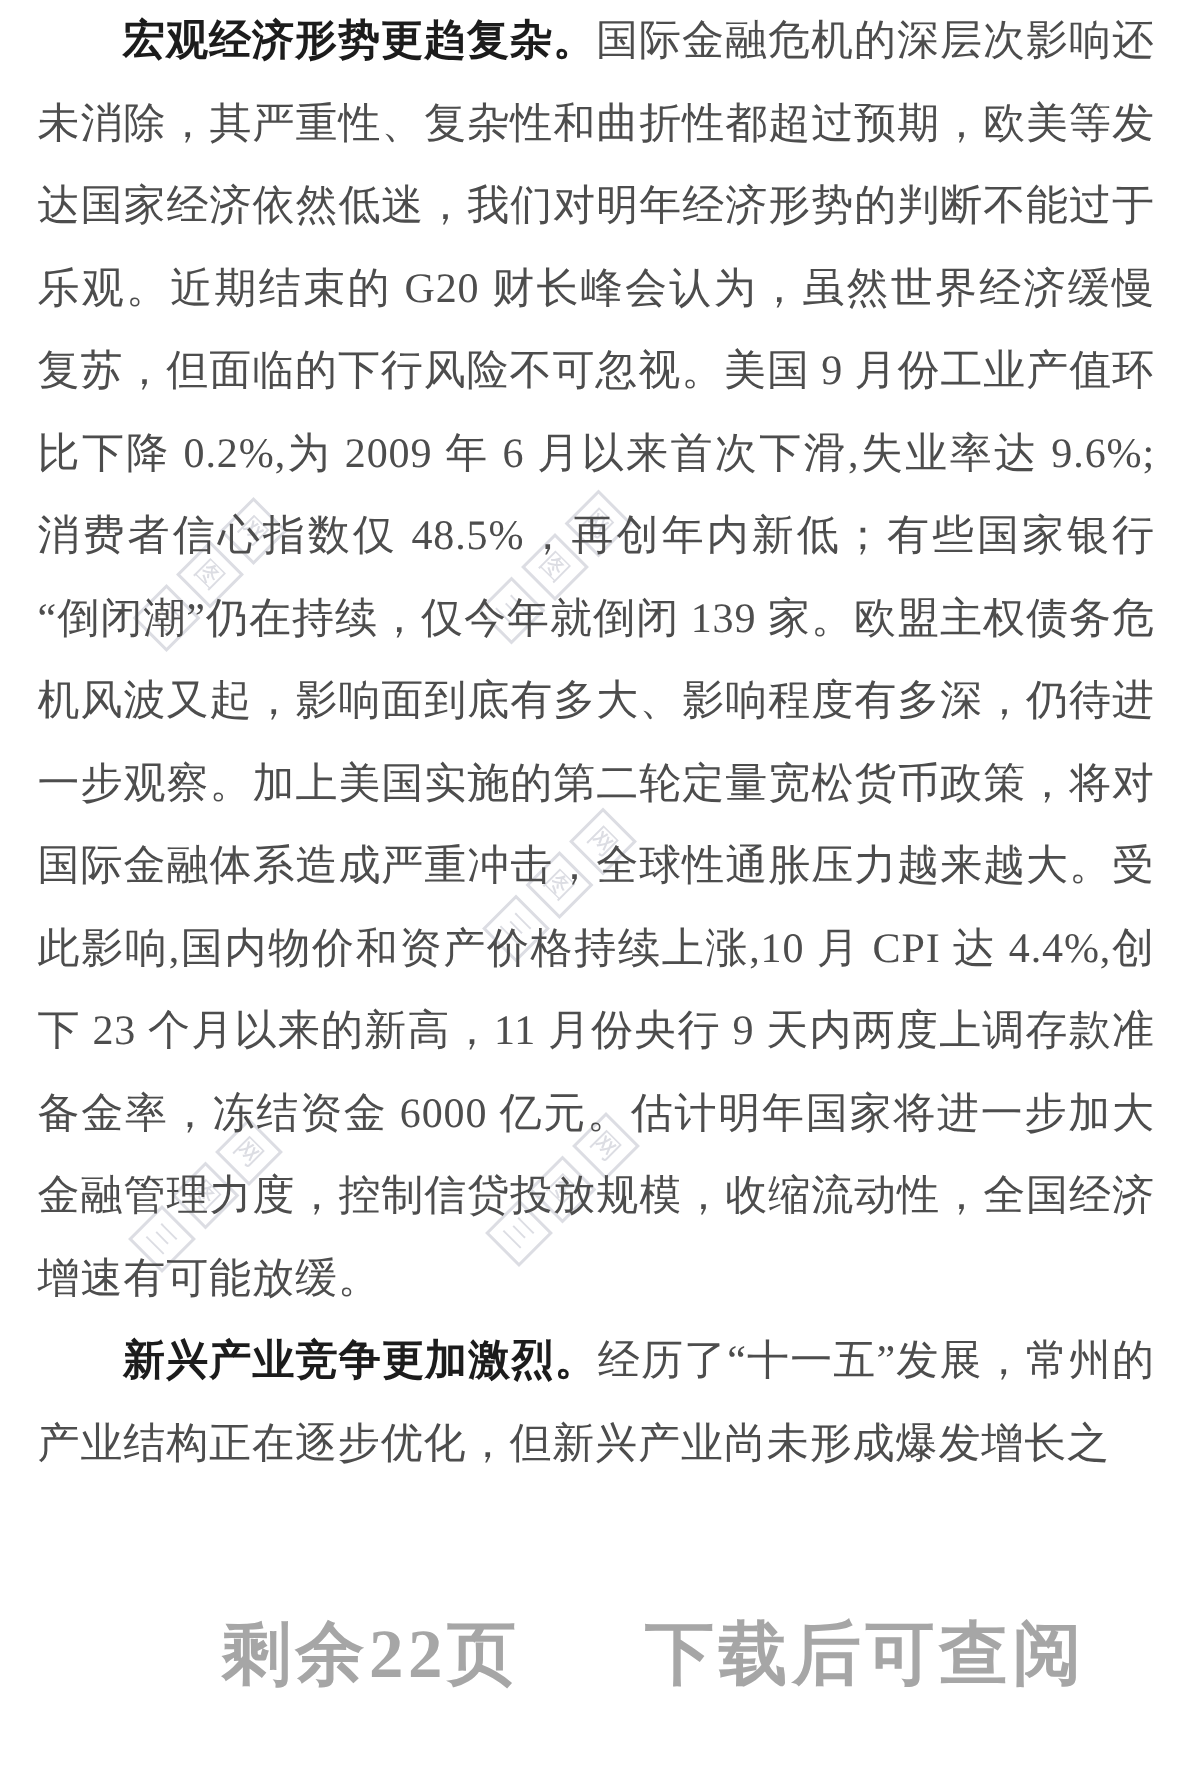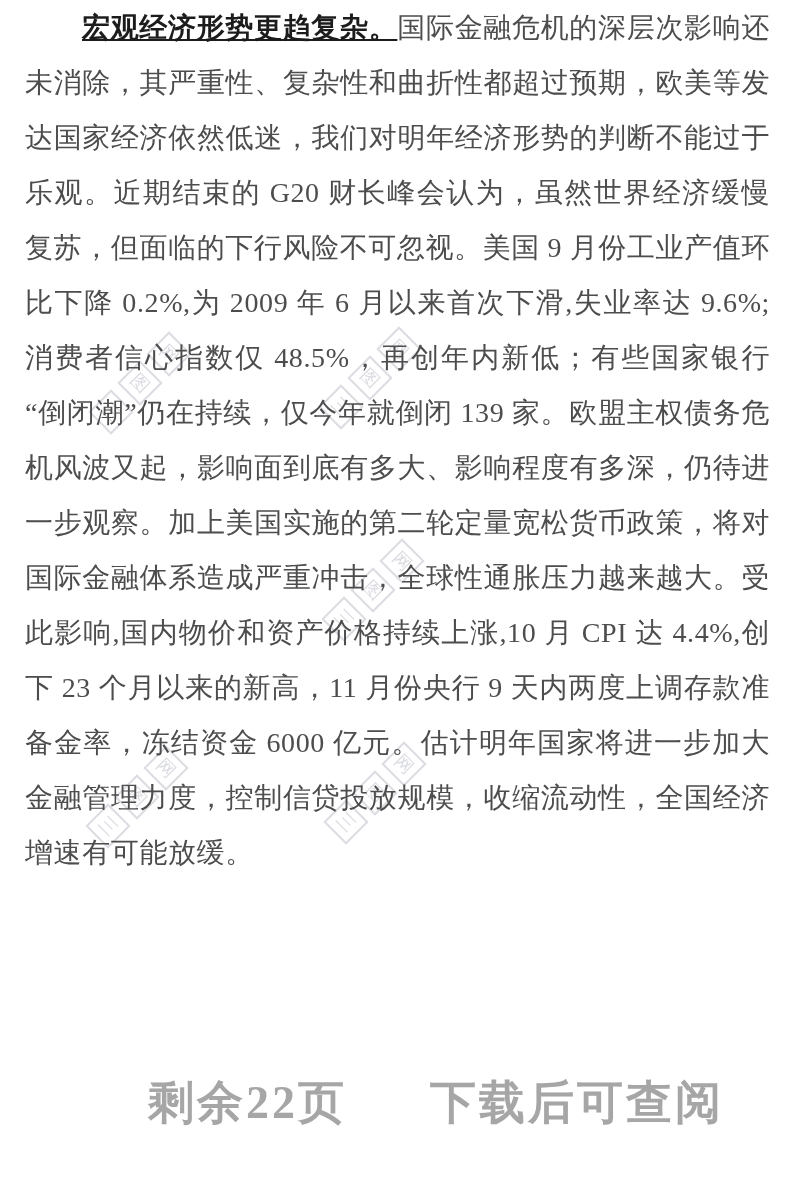--- a/index.html
+++ b/index.html
@@ -32,21 +32,20 @@
     letter-spacing: 0.6px;
     line-height: 55px;
     color: #4d4d4d;
     text-align: justify;
     text-indent: 57px;
     word-break: break-all;
   }
   p.para b {
     color: #1c1c1c;
     font-weight: 700;
-    text-decoration: underline;
   }
   
   .footer {
     position: absolute;
     left: 36px;
     top: 1072px;
     width: 100%;
     text-align: center;
     font-weight: 700;
     font-size: 46px;
@@ -144,19 +143,20 @@
     <span class="d d2">
         <i>图</i>
       </span>
     <span class="d d3">
         <i>网</i>
       </span>
   </div>
 
   <div class="content">
     <p class="para"><b>宏观经济形势更趋复杂。</b><span>国际金融危机的深层次影响还未消除，其严重性、复杂性和曲折性都超过预期，欧美等发达国家经济依然低迷，我们对明年经济形势的判断不能过于乐观。近期结束的 G20 财长峰会认为，虽然世界经济缓慢复苏，但面临的下行风险不可忽视。美国 9 月份工业产值环比下降 0.2%,为 2009 年 6 月以来首次下滑,失业率达 9.6%;消费者信心指数仅 48.5%，再创年内新低；有些国家银行“倒闭潮”仍在持续，仅今年就倒闭 139 家。欧盟主权债务危机风波又起，影响面到底有多大、影响程度有多深，仍待进一步观察。加上美国实施的第二轮定量宽松货币政策，将对国际金融体系造成严重冲击，全球性通胀压力越来越大。受此影响,国内物价和资产价格持续上涨,10 月 CPI 达 4.4%,创下 23 个月以来的新高，11 月份央行 9 天内两度上调存款准备金率，冻结资金 6000 亿元。估计明年国家将进一步加大金融管理力度，控制信贷投放规模，收缩流动性，全国经济增速有可能放缓。</span></p>
+    <p class="para"><b>新兴产业竞争更加激烈。</b><span>经历了“十一五”发展，常州的产业结构正在逐步优化，但新兴产业尚未形成爆发增长之</span></p>
   </div>
 
   <div class="footer">
     <span class="note1">剩余22页</span><span class="note2">下载后可查阅</span>
   </div>
 
 </div>
 
 </body></html>

